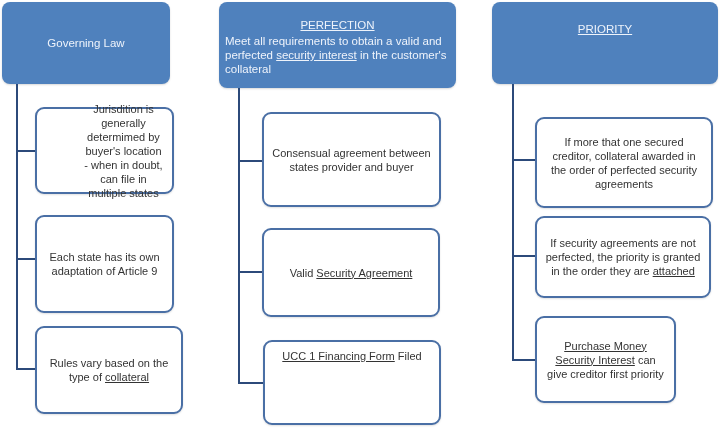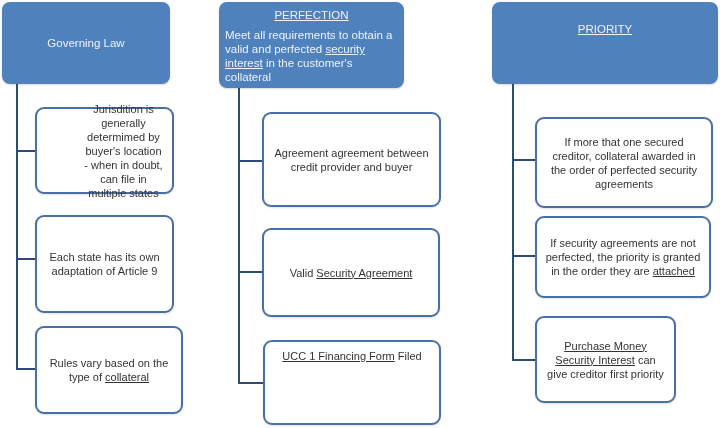--- a/index.html
+++ b/index.html
@@ -80,31 +80,31 @@
 <div class="child" style="left:35px; top:107px; width:139px; height:87px;padding-left:46px;">
   <span class="item-text"><span>Jurisdition is generally determimed by buyer's location - when in doubt, can file in multiple states</span></span>
 </div>
 <div class="child" style="left:35px; top:215px; width:139px; height:98px;">
   <span class="item-text"><span>Each state has its own adaptation of Article 9</span></span>
 </div>
 <div class="child" style="left:35px; top:326px; width:148px; height:88px;">
   <span class="item-text"><span>Rules vary based on the type of </span><span class="u">collateral</span></span>
 </div>
 
-<div class="header" style="left:219px; top:2px; width:185px; height:86px; justify-content:space-between; padding-top:6px;">
+<div class="header" style="left:219px; top:2px; width:237px; height:86px; justify-content:flex-start; padding-top:16px;">
   <span class="title">PERFECTION</span>
   <span class="desc"><span>Meet all requirements to obtain a valid and perfected </span><span class="u">security interest</span><span> in the customer's collateral</span></span>
 </div>
 <div class="vline" style="left:238px; top:88px; height:296px;"></div>
 <div class="hline" style="left:238px; top:160px; width:25px;"></div>
 <div class="hline" style="left:238px; top:271px; width:25px;"></div>
 <div class="hline" style="left:238px; top:382px; width:25px;"></div>
 
 <div class="child" style="left:262px; top:112px; width:179px; height:95px;">
-  <span class="item-text"><span>Agreement agreement between credit provider and buyer</span></span>
+  <span class="item-text"><span>Consensual agreement between states provider and buyer</span></span>
 </div>
 <div class="child" style="left:262px; top:228px; width:178px; height:89px;">
   <span class="item-text"><span>Valid </span><span class="u">Security Agreement</span></span>
 </div>
 <div class="child" style="left:263px; top:340px; width:178px; height:85px; padding-bottom:58px;">
   <span class="item-text"><span class="u">UCC 1  Financing Form</span><span> Filed</span></span>
 </div>
 
 <div class="header" style="left:492px; top:2px; width:226px; height:82px; justify-content:flex-start; padding-top:20px;">
   <span class="title">PRIORITY</span>

